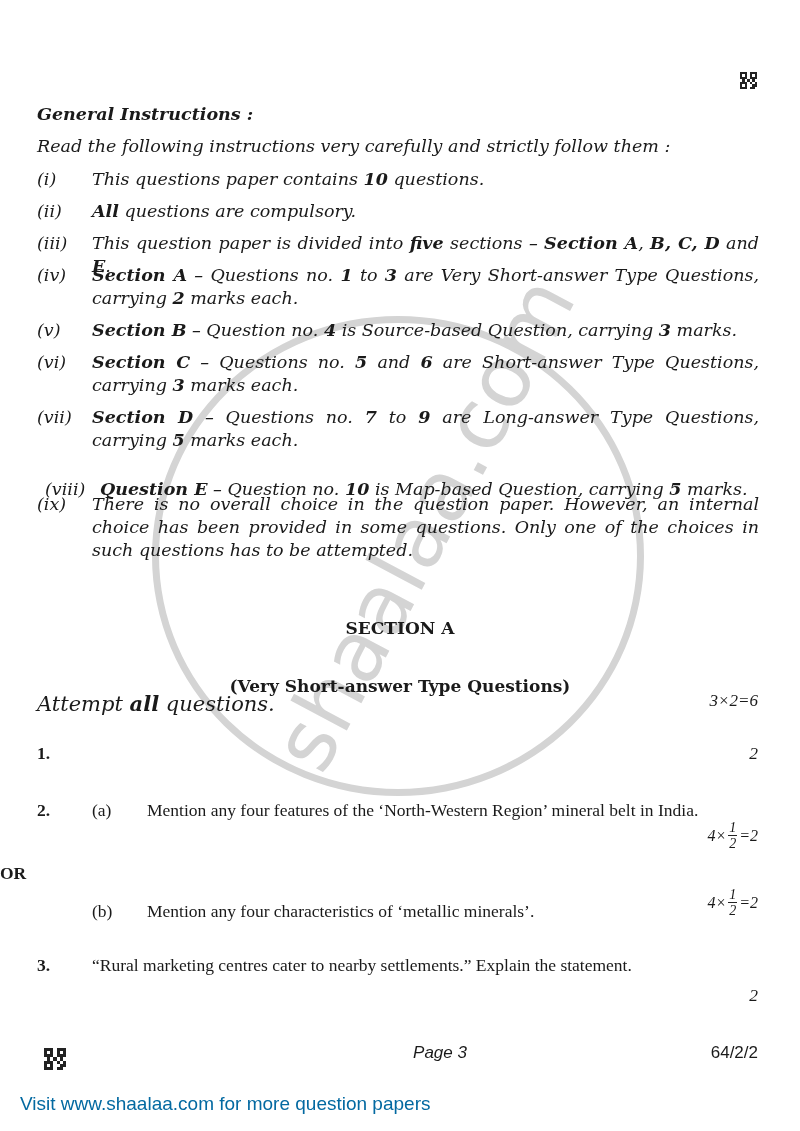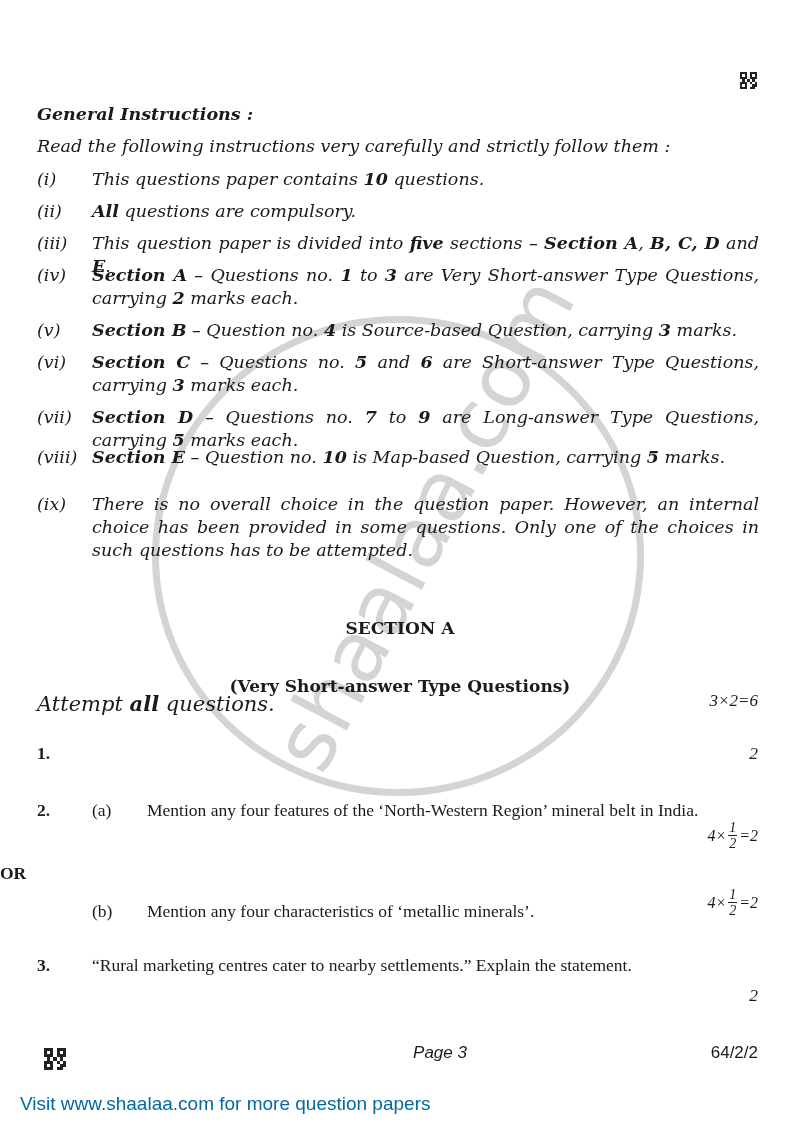--- a/index.html
+++ b/index.html
@@ -167,23 +167,23 @@
   <div class="instr instr-serif" style="top:351px;">
     <span class="num">(vi)</span>
     <div class="body"><b>Section C</b><span> – Questions no. </span><b>5</b><span> and </span><b>6</b><span> are Short-answer Type Questions, carrying </span><b>3</b><span> marks each.</span></div>
   </div>
 
   <div class="instr instr-serif" style="top:406px;">
     <span class="num">(vii)</span>
     <div class="body"><b>Section D</b><span> – Questions no. </span><b>7</b><span> to </span><b>9</b><span> are Long-answer Type Questions, carrying </span><b>5</b><span> marks each.</span></div>
   </div>
 
-  <div class="instr instr-serif" style="top:446px;">
+  <div class="instr instr-serif" style="top:478px;margin-left:8px;">
     <span class="num">(viii)</span>
-    <div class="body"><b>Section E</b><span> – Question no. </span><b>10</b><span> is Map-based Question, carrying </span><b>5</b><span> marks.</span></div>
+    <div class="body"><b>Question E</b><span> – Question no. </span><b>10</b><span> is Map-based Question, carrying </span><b>5</b><span> marks.</span></div>
   </div>
 
   <div class="instr instr-serif" style="top:493px;">
     <span class="num">(ix)</span>
     <div class="body"><span>There is no overall choice in the question paper. However, an internal choice has been provided in some questions. Only one of the choices in such questions has to be attempted.</span></div>
   </div>
 
   <div class="abs sec-head instr-serif" style="top:618px;">SECTION A</div>
   <div class="abs sec-head instr-serif" style="top:652px;margin-top:24px;">(Very Short-answer Type Questions)</div>
 

